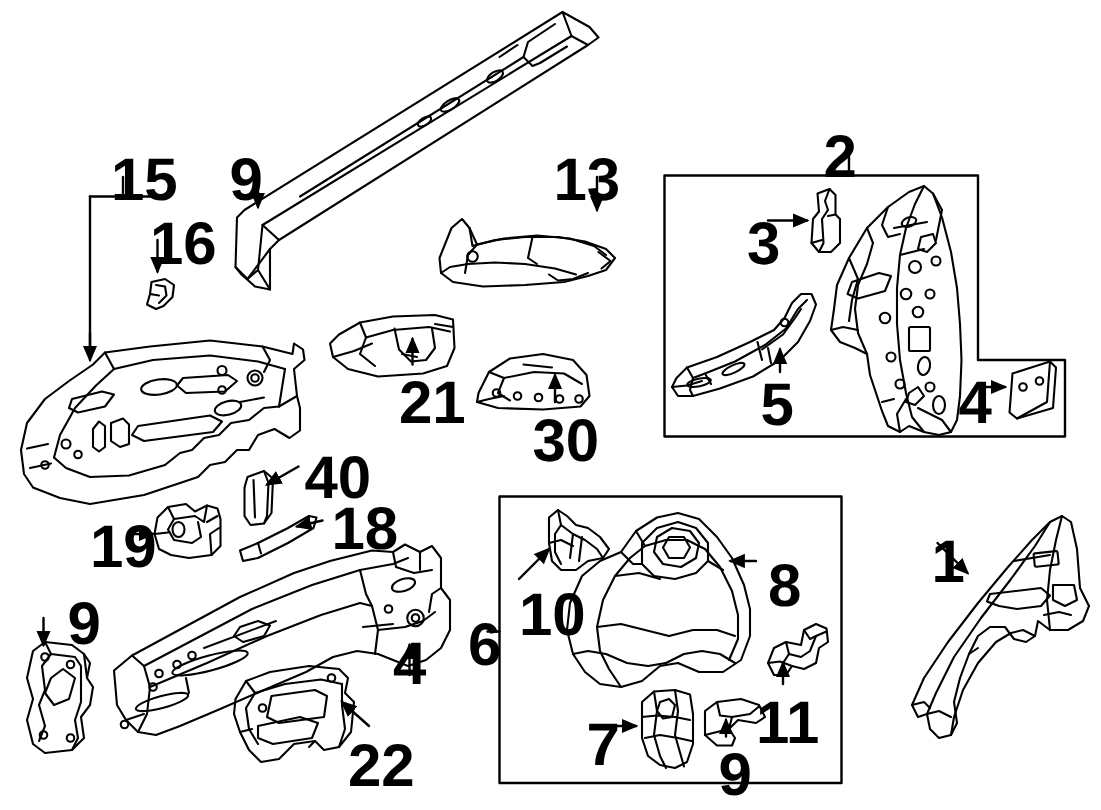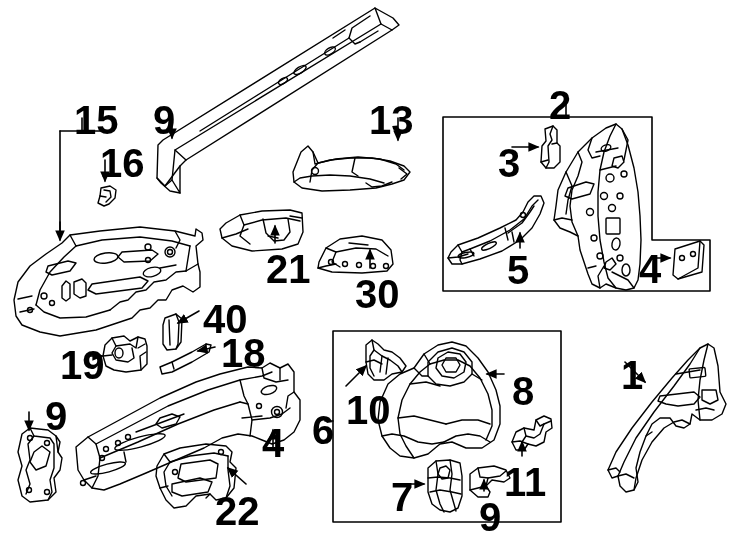--- a/index.html
+++ b/index.html
@@ -427,16 +427,16 @@
   <div class="callout sz-lg" style="left:262px; top:423px;">4</div>
   <div class="callout sz-lg" style="left:369px; top:100px;">13</div>
   <div class="callout sz-lg" style="left:153px; top:100px;">9</div>
   <div class="callout sz-lg" style="left:74px; top:100px;">15</div>
   <div class="callout sz-lg" style="left:100px; top:143px;">16</div>
   <div class="callout sz-lg" style="left:45px; top:396px;">9</div>
   <div class="callout sz-lg" style="left:60px; top:345px;">19</div>
   <div class="callout sz-lg" style="left:221px; top:333px;">18</div>
   <div class="callout sz-lg" style="left:203px; top:299px;">40</div>
   <div class="callout sz-lg" style="left:266px; top:249px;">21</div>
-  <div class="callout sz-lg" style="left:215px; top:491px;">22</div>
+  <div class="callout sz-lg" style="left:232px; top:491px;">22</div>
   <div class="callout sz-lg" style="left:355px; top:274px;">30</div>
 
 </div>
 
 </body></html>

